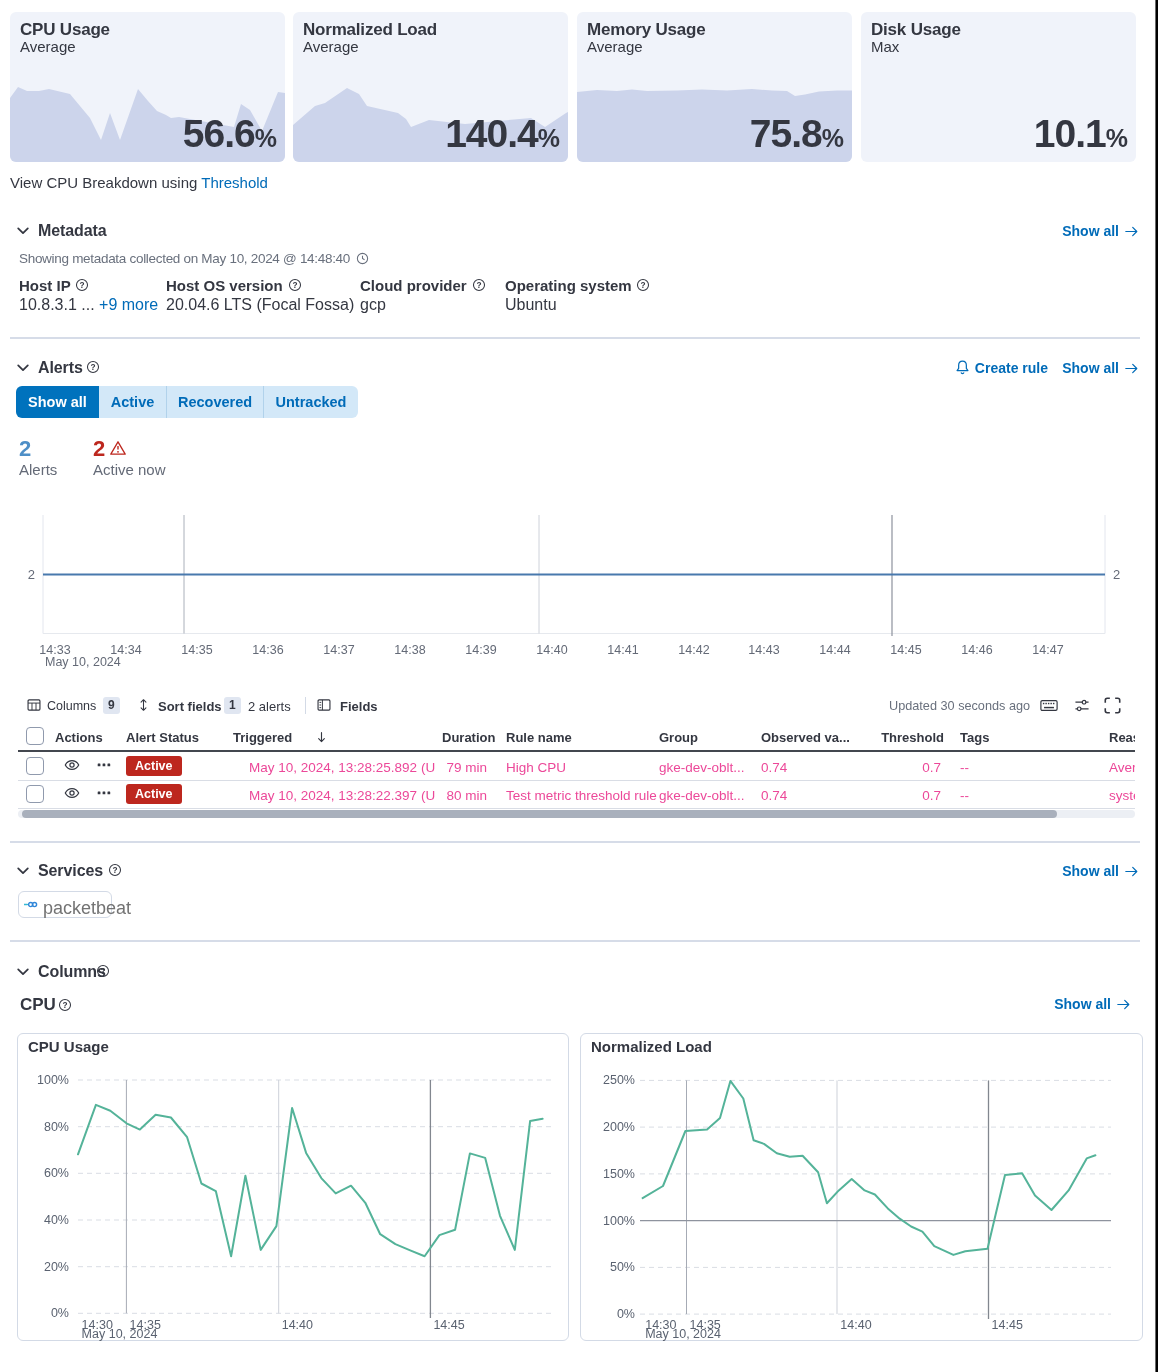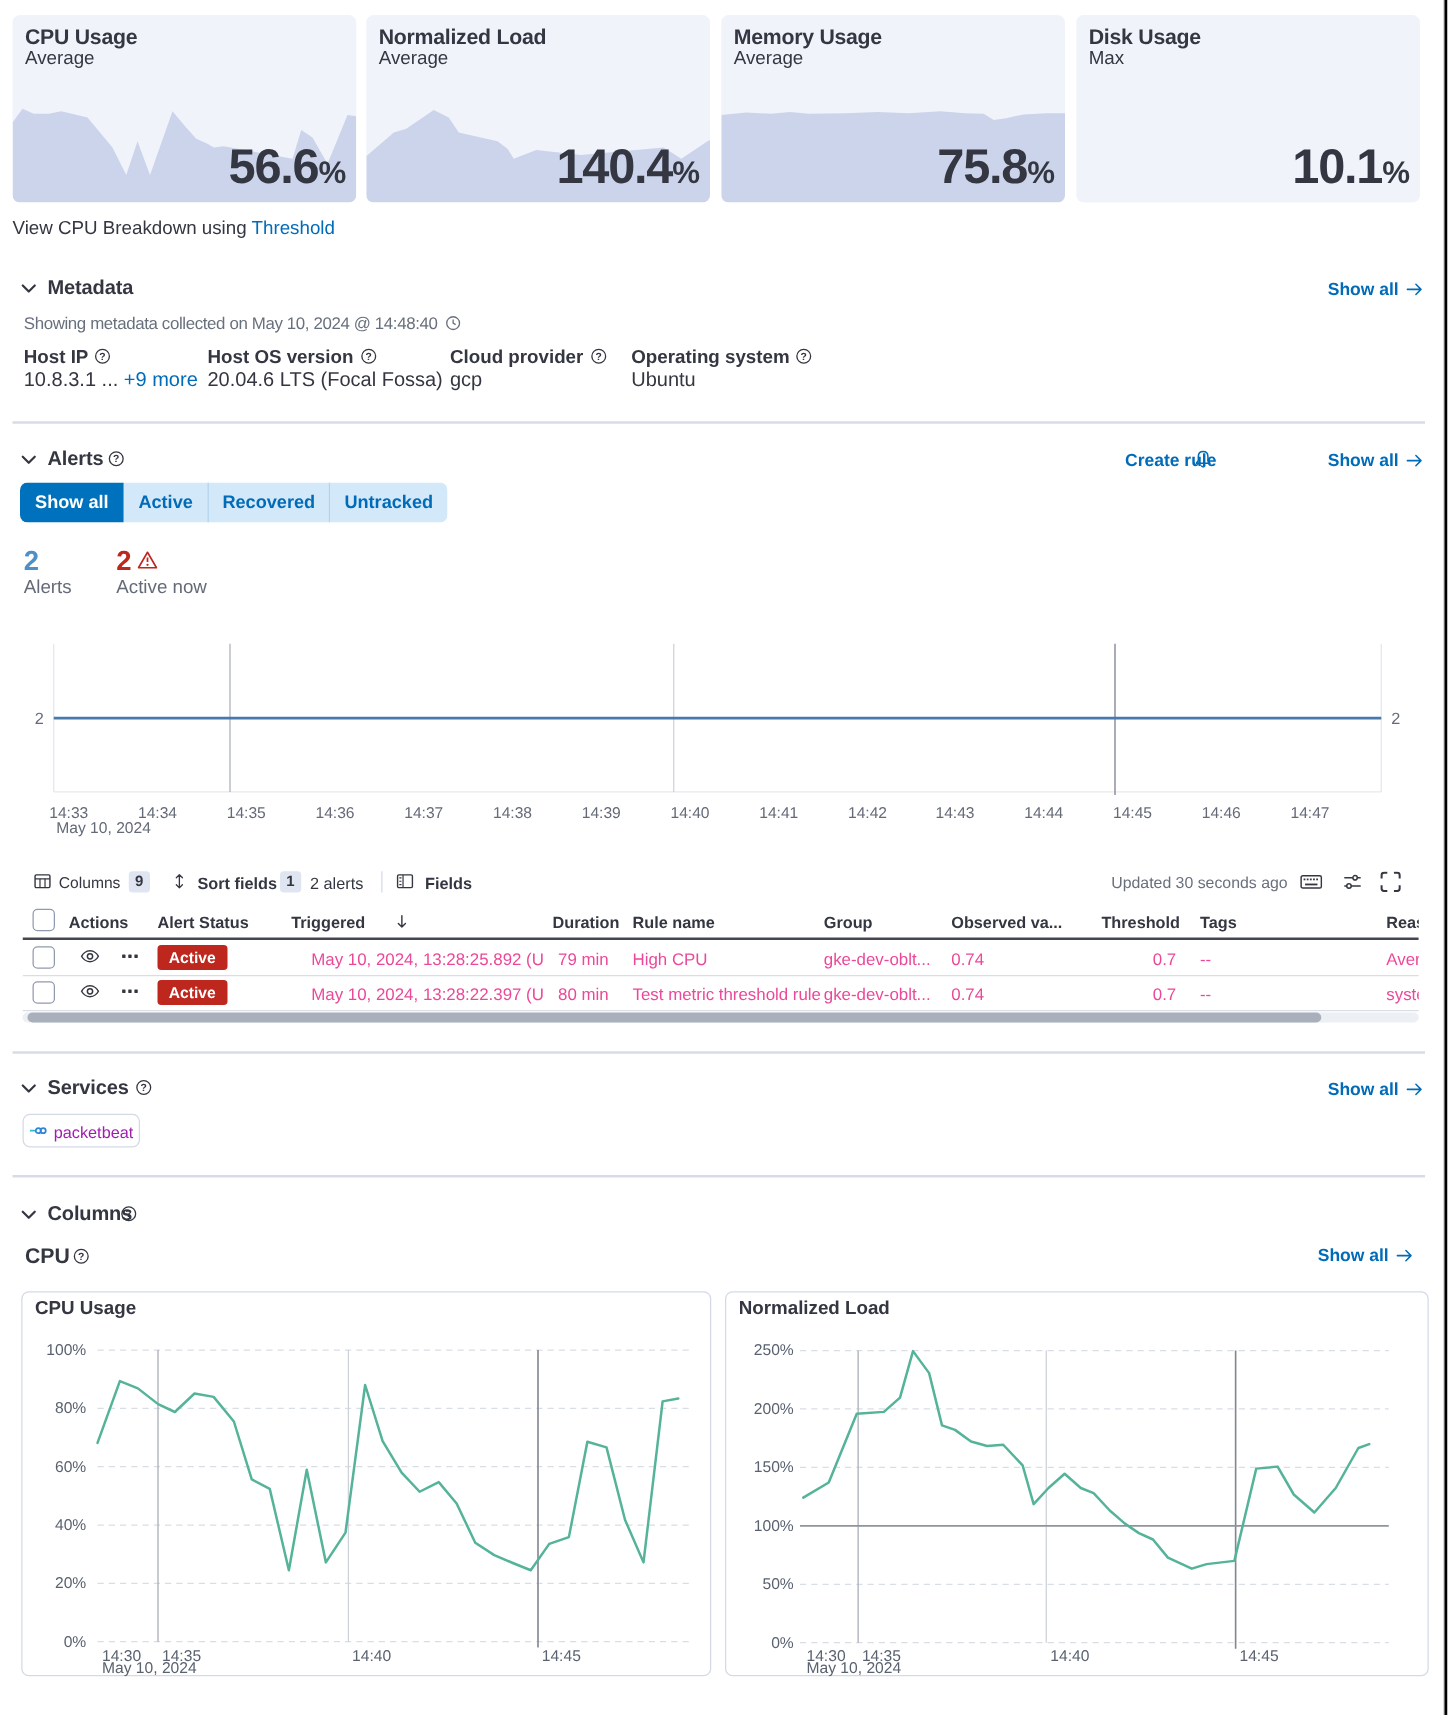--- a/index.html
+++ b/index.html
@@ -102,21 +102,21 @@
   </svg>
 <div class="sec-ttl" style="left:38px;top:359px">Alerts</div>
 <svg class="abs" style="left:86px;top:360px" width="14" height="14" viewBox="0 0 16 16">
     <circle cx="8" cy="8" r="6.3" fill="none" stroke="#343741" stroke-width="1.2"></circle>
     <text x="8" y="11.4" font-size="9.5" font-weight="700" text-anchor="middle" fill="#343741" font-family="Liberation Sans">?</text>
   </svg>
 <svg class="abs" style="left:955px;top:360px" width="15" height="15" viewBox="0 0 16 16">
     <path d="M8 1.3 C5.3 1.3 3.9 3.2 3.9 5.7 v3.2 l-1.7 2.4 h11.6 l-1.7 -2.4 V5.7 C12.1 3.2 10.7 1.3 8 1.3 Z" fill="none" stroke="#006bb8" stroke-width="1.3" stroke-linejoin="round"></path>
     <path d="M6.4 13.3 a1.7 1.7 0 0 0 3.2 0" fill="none" stroke="#006bb8" stroke-width="1.3"></path>
   </svg>
-<div class="showall" style="left:900px;top:360px;width:148px;">Create rule</div>
+<div class="showall" style="left:900px;top:360px;width:148px;text-align:right">Create rule</div>
 <div class="showall" style="left:1020px;top:360px;width:99px;text-align:right">Show all</div>
 <svg class="abs" style="left:1125px;top:362px" width="13" height="13" viewBox="0 0 16 16">
     <path d="M1 8 h13.5 M9.5 3 l5 5 -5 5" stroke="#006bb8" stroke-width="1.5" fill="none" stroke-linecap="round" stroke-linejoin="round"></path>
   </svg>
 
 <div class="abs" style="left:16px;top:386px;width:342px;height:32px;border-radius:6px;overflow:hidden;display:flex;font-size:14.5px;font-weight:700">
 <div style="width:83px;background:#0072bd;color:#fff;display:flex;align-items:center;justify-content:center">Show all</div>
 <div style="width:67px;background:#d3e8f8;color:#006bb8;display:flex;align-items:center;justify-content:center">Active</div>
 <div style="width:97px;background:#d3e8f8;color:#006bb8;display:flex;align-items:center;justify-content:center;border-left:1px solid #b1d2eb">Recovered</div>
 <div style="width:95px;background:#d3e8f8;color:#006bb8;display:flex;align-items:center;justify-content:center;border-left:1px solid #b1d2eb">Untracked</div>
@@ -283,21 +283,21 @@
 <div class="showall" style="left:1020px;top:863px;width:99px;text-align:right">Show all</div>
 <svg class="abs" style="left:1125px;top:865px" width="13" height="13" viewBox="0 0 16 16">
     <path d="M1 8 h13.5 M9.5 3 l5 5 -5 5" stroke="#006bb8" stroke-width="1.5" fill="none" stroke-linecap="round" stroke-linejoin="round"></path>
   </svg>
 <div class="abs" style="left:18px;top:891px;width:94px;height:27px;background:#fff;border:1px solid #d3dae6;border-radius:6px"></div>
 <svg class="abs" style="left:24px;top:898px" width="15" height="13" viewBox="0 0 18 14">
     <path d="M0.5 7 h3.5" stroke="#36b9d4" stroke-width="1.8" stroke-linecap="round"></path>
     <circle cx="8" cy="7" r="2.5" fill="none" stroke="#2f86d8" stroke-width="1.7"></circle>
     <circle cx="12.6" cy="7" r="2.5" fill="none" stroke="#2f86d8" stroke-width="1.7"></circle>
   </svg>
-<div class="abs" style="left:43px;top:898px;font-size:13px;color:#a21caf">packetbeat</div>
+<div class="abs" style="left:43px;top:898px;font-size:18px;color:#737373">packetbeat</div>
 <div class="abs" style="left:10px;top:940px;width:1130px;height:1.5px;background:#d6dce8"></div>
 
 <svg class="abs" style="left:16px;top:965px" width="14" height="14" viewBox="0 0 16 16">
     <path d="M2.5 5 L8 10.5 L13.5 5" fill="none" stroke="#343741" stroke-width="2" stroke-linecap="round" stroke-linejoin="round"></path>
   </svg>
 <div class="sec-ttl" style="left:38px;top:963px">Columns</div>
 <svg class="abs" style="left:96px;top:964px" width="14" height="14" viewBox="0 0 16 16">
     <circle cx="8" cy="8" r="6.3" fill="none" stroke="#343741" stroke-width="1.2"></circle>
     <text x="8" y="11.4" font-size="9.5" font-weight="700" text-anchor="middle" fill="#343741" font-family="Liberation Sans">?</text>
   </svg>

